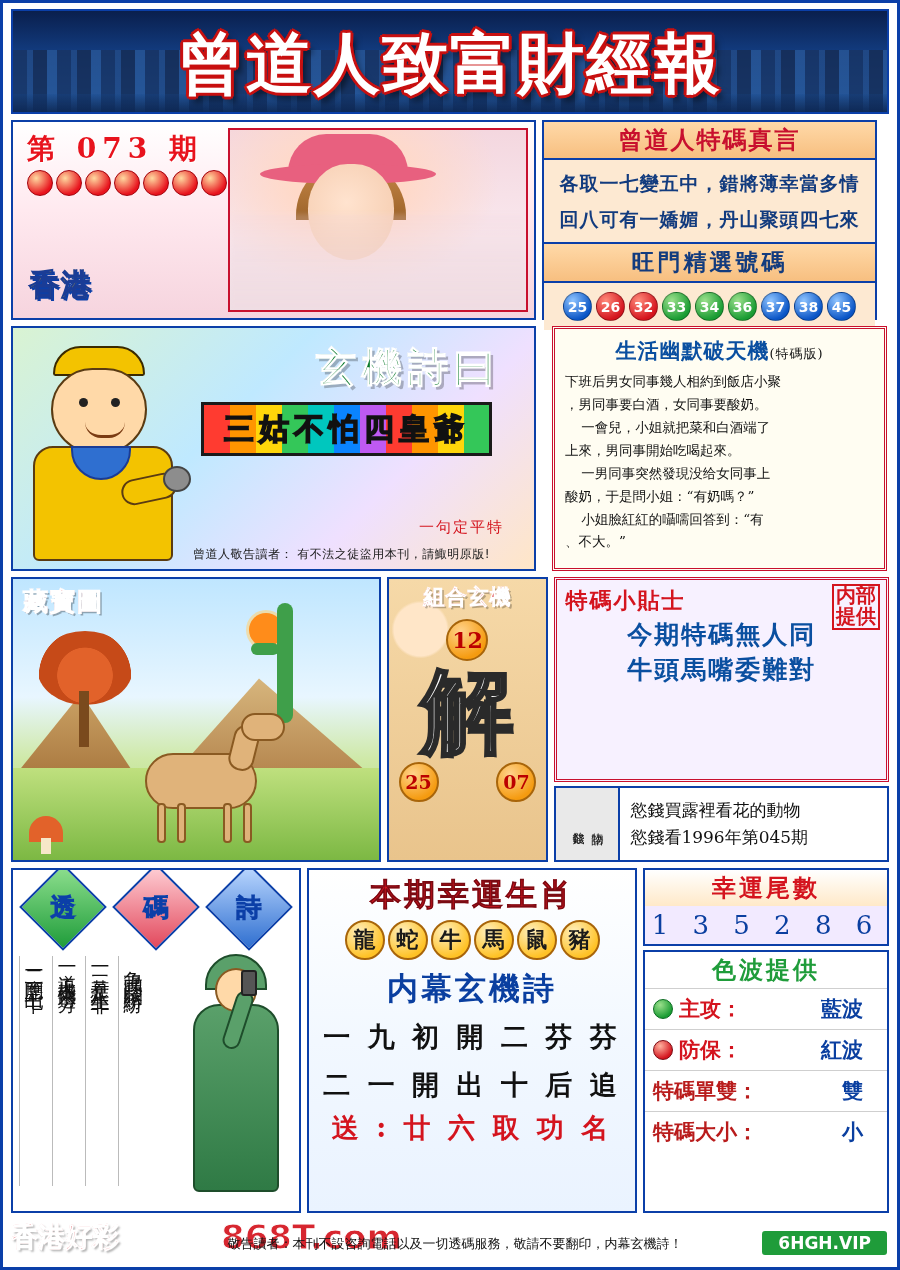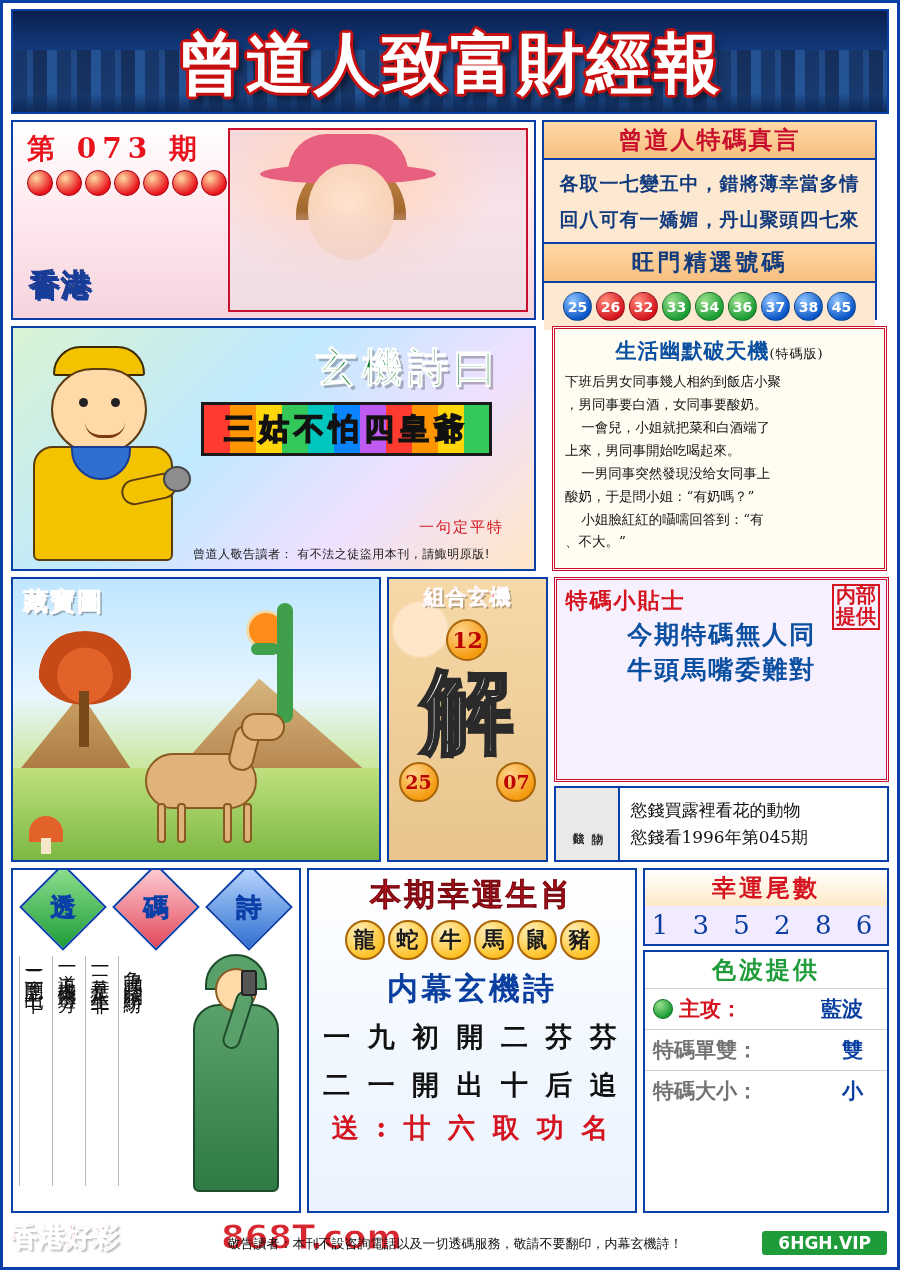--- a/index.html
+++ b/index.html
@@ -459,21 +459,21 @@
   .rc-row {
     display:flex; align-items:center; gap: 6px; padding: 6px 8px;
     border-top: 1px solid #cfcfcf;
     font-family:"DejaVu Serif","Liberation Serif",serif;
   }
   .rc-dot { width: 20px; height: 20px; border-radius:50%;
     background: radial-gradient(circle at 34% 28%, #9be08c, #1a9c33 72%); border:1px solid #0a6b20;}
   .rc-dot.b { background: radial-gradient(circle at 34% 28%, #ffb3a0, #d4141e 72%); border-color:#7a0b13;}
   .rc-label { font-size: 21px; color:#d4141e; font-weight:bold; }
   .rc-val { font-size: 21px; color:#0a3fa0; font-weight:bold; margin-left:auto; padding-right: 16px;}
-  .rc-row.plain .rc-label{ color:#737373; }
+  .rc-row.plain .rc-label{ color:#b91c1c; }
   .rc-row.plain .rc-val{ color:#0a3fa0; }
 
   
   .footer {
     position: relative; margin: 4px 8px 0 8px; height: 52px;
   }
   .footer-note {
     position:absolute; left: 120px; right: 110px; top: 18px;
     text-align:center; font-size: 13px; color:#111;
     font-family:"DejaVu Serif","Liberation Serif",serif;
@@ -693,20 +693,25 @@
         <div class="rc-title">幸運尾數</div>
         <div class="rc-digits">1 3 5 2 8 6</div>
       </div>
       <div class="rc-box" style="flex:1;">
         <div class="rc-title2">色波提供</div>
         <div class="rc-row">
           <div class="rc-dot"></div>
           <div class="rc-label">主攻：</div>
           <div class="rc-val">藍波</div>
         </div>
+        <div class="rc-row">
+          <div class="rc-dot b"></div>
+          <div class="rc-label">防保：</div>
+          <div class="rc-val">紅波</div>
+        </div>
         <div class="rc-row plain">
           <div class="rc-label">特碼單雙：</div>
           <div class="rc-val">雙</div>
         </div>
         <div class="rc-row plain">
           <div class="rc-label">特碼大小：</div>
           <div class="rc-val">小</div>
         </div>
       </div>
     </div>

